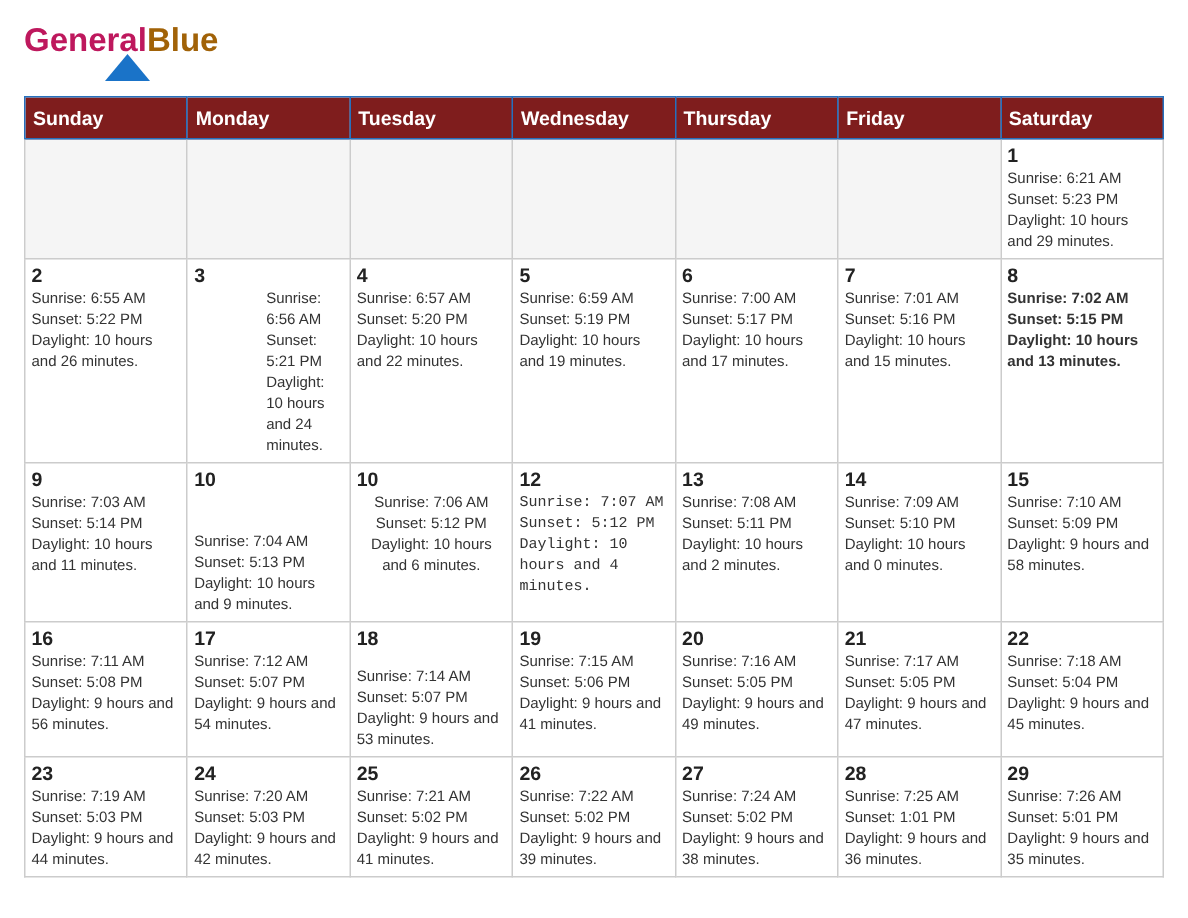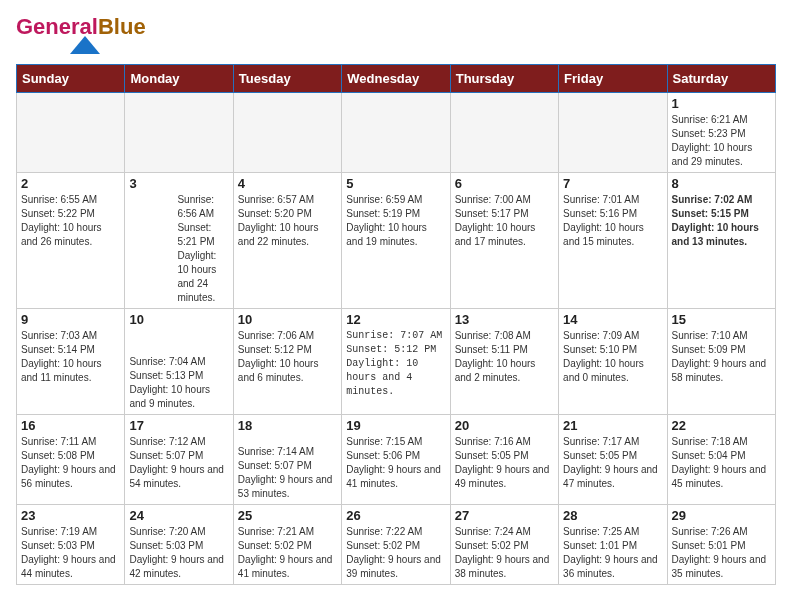--- a/index.html
+++ b/index.html
@@ -184,21 +184,21 @@
 Daylight: 10 hours and 11 minutes.</div>
         </td>
         <td>
           <span class="day-number">10</span>
           <div class="day-info" style="white-space: pre-line; margin-top: 28px;">Sunrise: 7:04 AM
 Sunset: 5:13 PM
 Daylight: 10 hours and 9 minutes.</div>
         </td>
         <td>
           <span class="day-number">10</span>
-          <div class="day-info" style="white-space: pre-line;">Sunrise: 7:06 AM
+          <div class="day-info" style="white-space: pre-line; text-align: center;">Sunrise: 7:06 AM
 Sunset: 5:12 PM
 Daylight: 10 hours and 6 minutes.</div>
         </td>
         <td>
           <span class="day-number">12</span>
           <div class="day-info" style="white-space: pre-line; font-family: Liberation Mono, monospace;">Sunrise: 7:07 AM
 Sunset: 5:12 PM
 Daylight: 10 hours and 4 minutes.</div>
         </td>
         <td>

